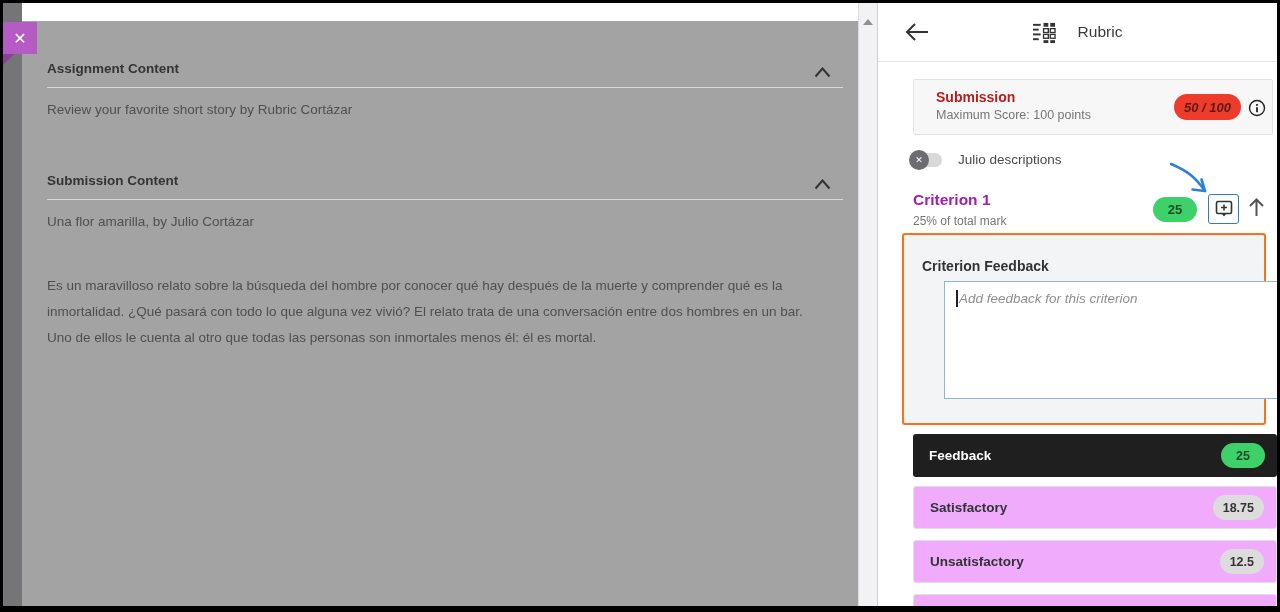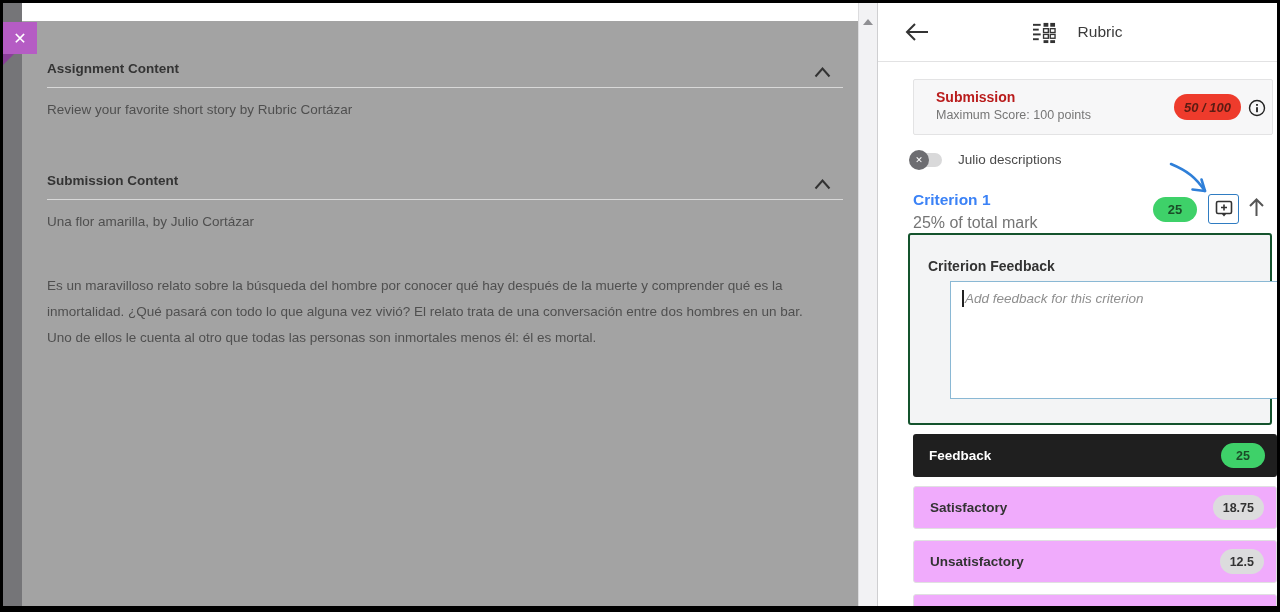--- a/index.html
+++ b/index.html
@@ -66,34 +66,34 @@
   .info-btn { position:absolute; right:6px; top:19px; width:18px; height:18px; cursor:pointer; }
 
   .toggle-row { position:absolute; left:34px; top:149px; display:flex; align-items:center; cursor:pointer; }
   .toggle-track { position:relative; width:30px; height:14px; border-radius:8px; background:#d9d9da; }
   .toggle-knob {
     position:absolute; left:-3px; top:-3px; width:20px; height:20px; border-radius:50%;
     background:#6d6d71; color:#fff; font-size:9px; display:flex; align-items:center; justify-content:center;
   }
   .toggle-label { margin-left:16px; font-size:13.5px; color:#4a4a4a; }
 
-  .crit-name { position:absolute; left:35px; top:188px; font-size:15.5px; font-weight:600; color:#3b82f6; }
-  .crit-weight { position:absolute; left:35px; top:211px; font-size:16px; color:#757575; }
+  .crit-name { position:absolute; left:35px; top:188px; font-size:15.5px; font-weight:600; color:#a21caf; }
+  .crit-weight { position:absolute; left:35px; top:211px; font-size:12px; color:#757575; }
   .crit-pill { position:absolute; left:275px; top:194px; width:44px; height:25px; background:#3ed169; color:#1b4d28; font-size:13px; }
   .add-fb-btn {
     position:absolute; left:330px; top:191px; width:31px; height:30px;
     border:1px solid #2f7cc2; border-radius:3px; background:#fff;
     display:flex; align-items:center; justify-content:center; cursor:pointer;
   }
   .collapse-btn { position:absolute; left:369px; top:194px; width:19px; height:21px; cursor:pointer; }
   .annot-arrow { position:absolute; left:288px; top:158px; pointer-events:none; }
 
   .fb-box {
-    position:absolute; left:30px; top:230px; width:364px; height:192px;
-    background:#f3f4f5; border:2px solid #14532d; border-radius:3px;
+    position:absolute; left:24px; top:230px; width:364px; height:192px;
+    background:#f3f4f5; border:2px solid #f97316; border-radius:3px;
   }
   .fb-label { position:absolute; left:18px; top:23px; font-size:14px; font-weight:700; color:#333; }
   .fb-area-wrap { position:absolute; left:16px; top:46px; width:338px; height:118px;margin-left:24px; }
   .fb-area {
     width:100%; height:100%; resize:none; background:#fff; border:1px solid #8ab8d4;
     font-family:"Liberation Sans", sans-serif; font-size:13.5px; color:#333;
     padding:9px 12px 9px 14px; outline:none;
   }
   .fb-area::placeholder { font-style:italic; color:#8f8f8f; }
   .caret { position:absolute; left:12px; top:9px; width:1.5px; height:17px; background:#222; }

